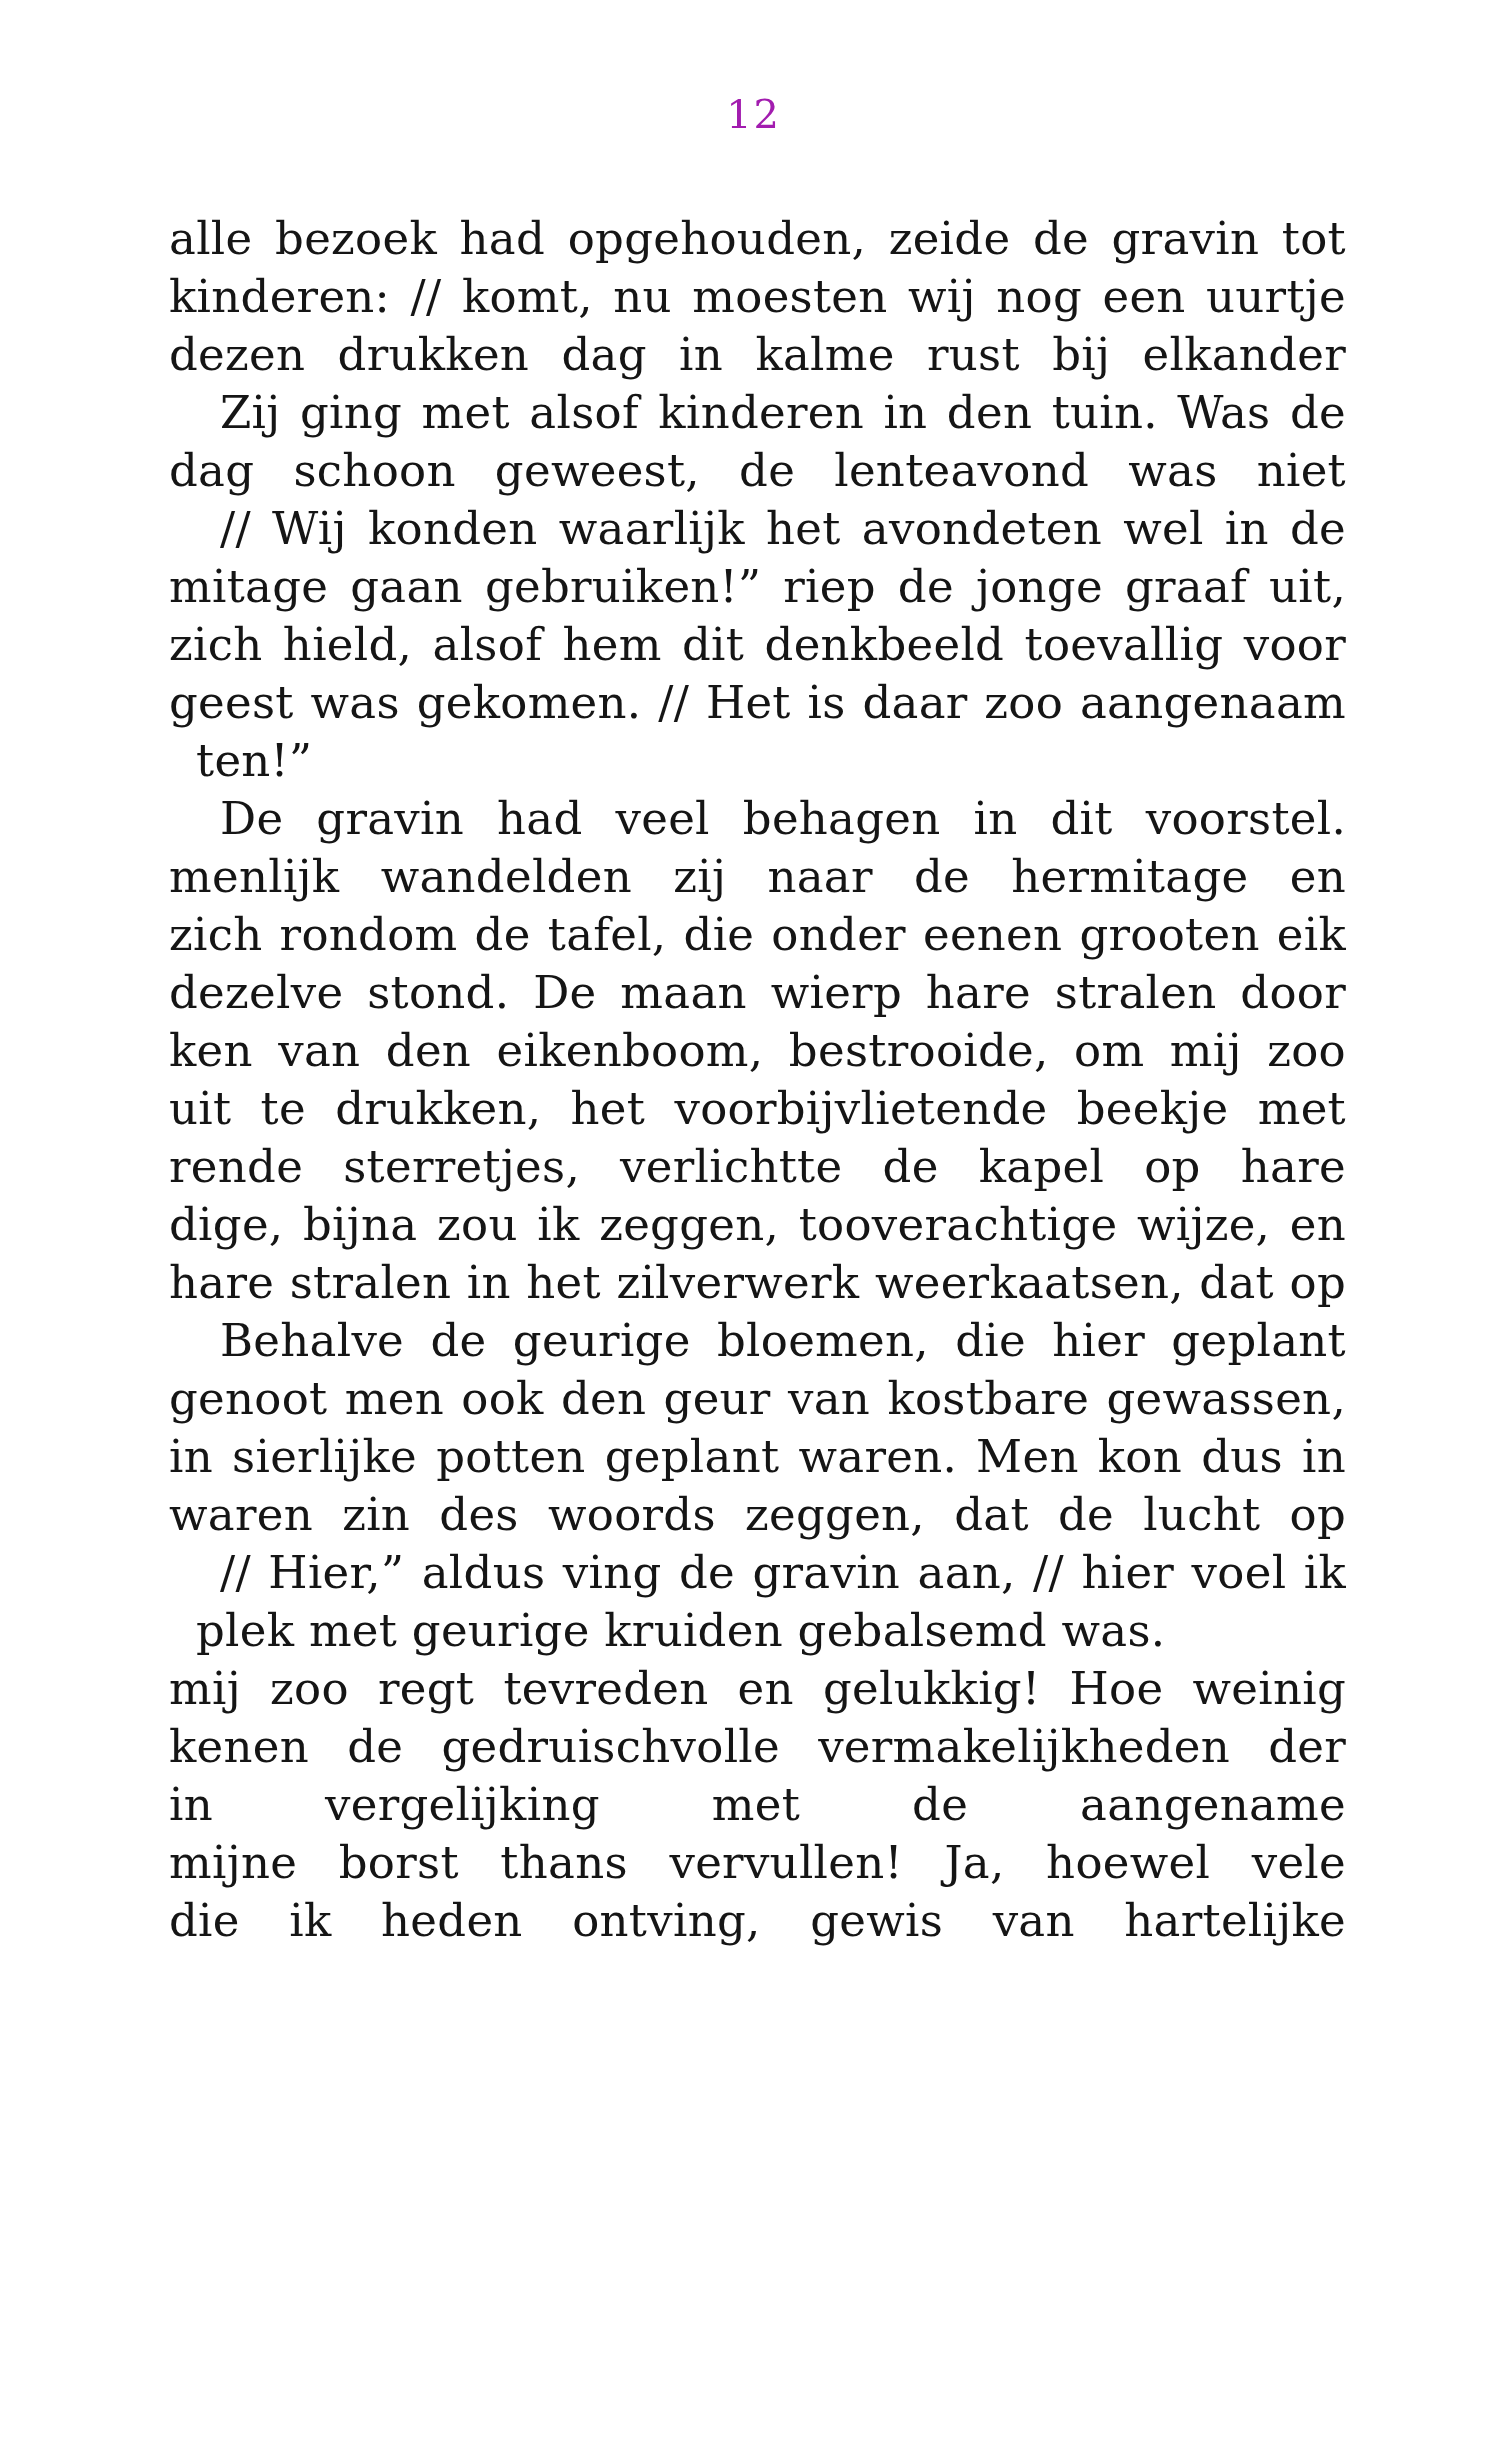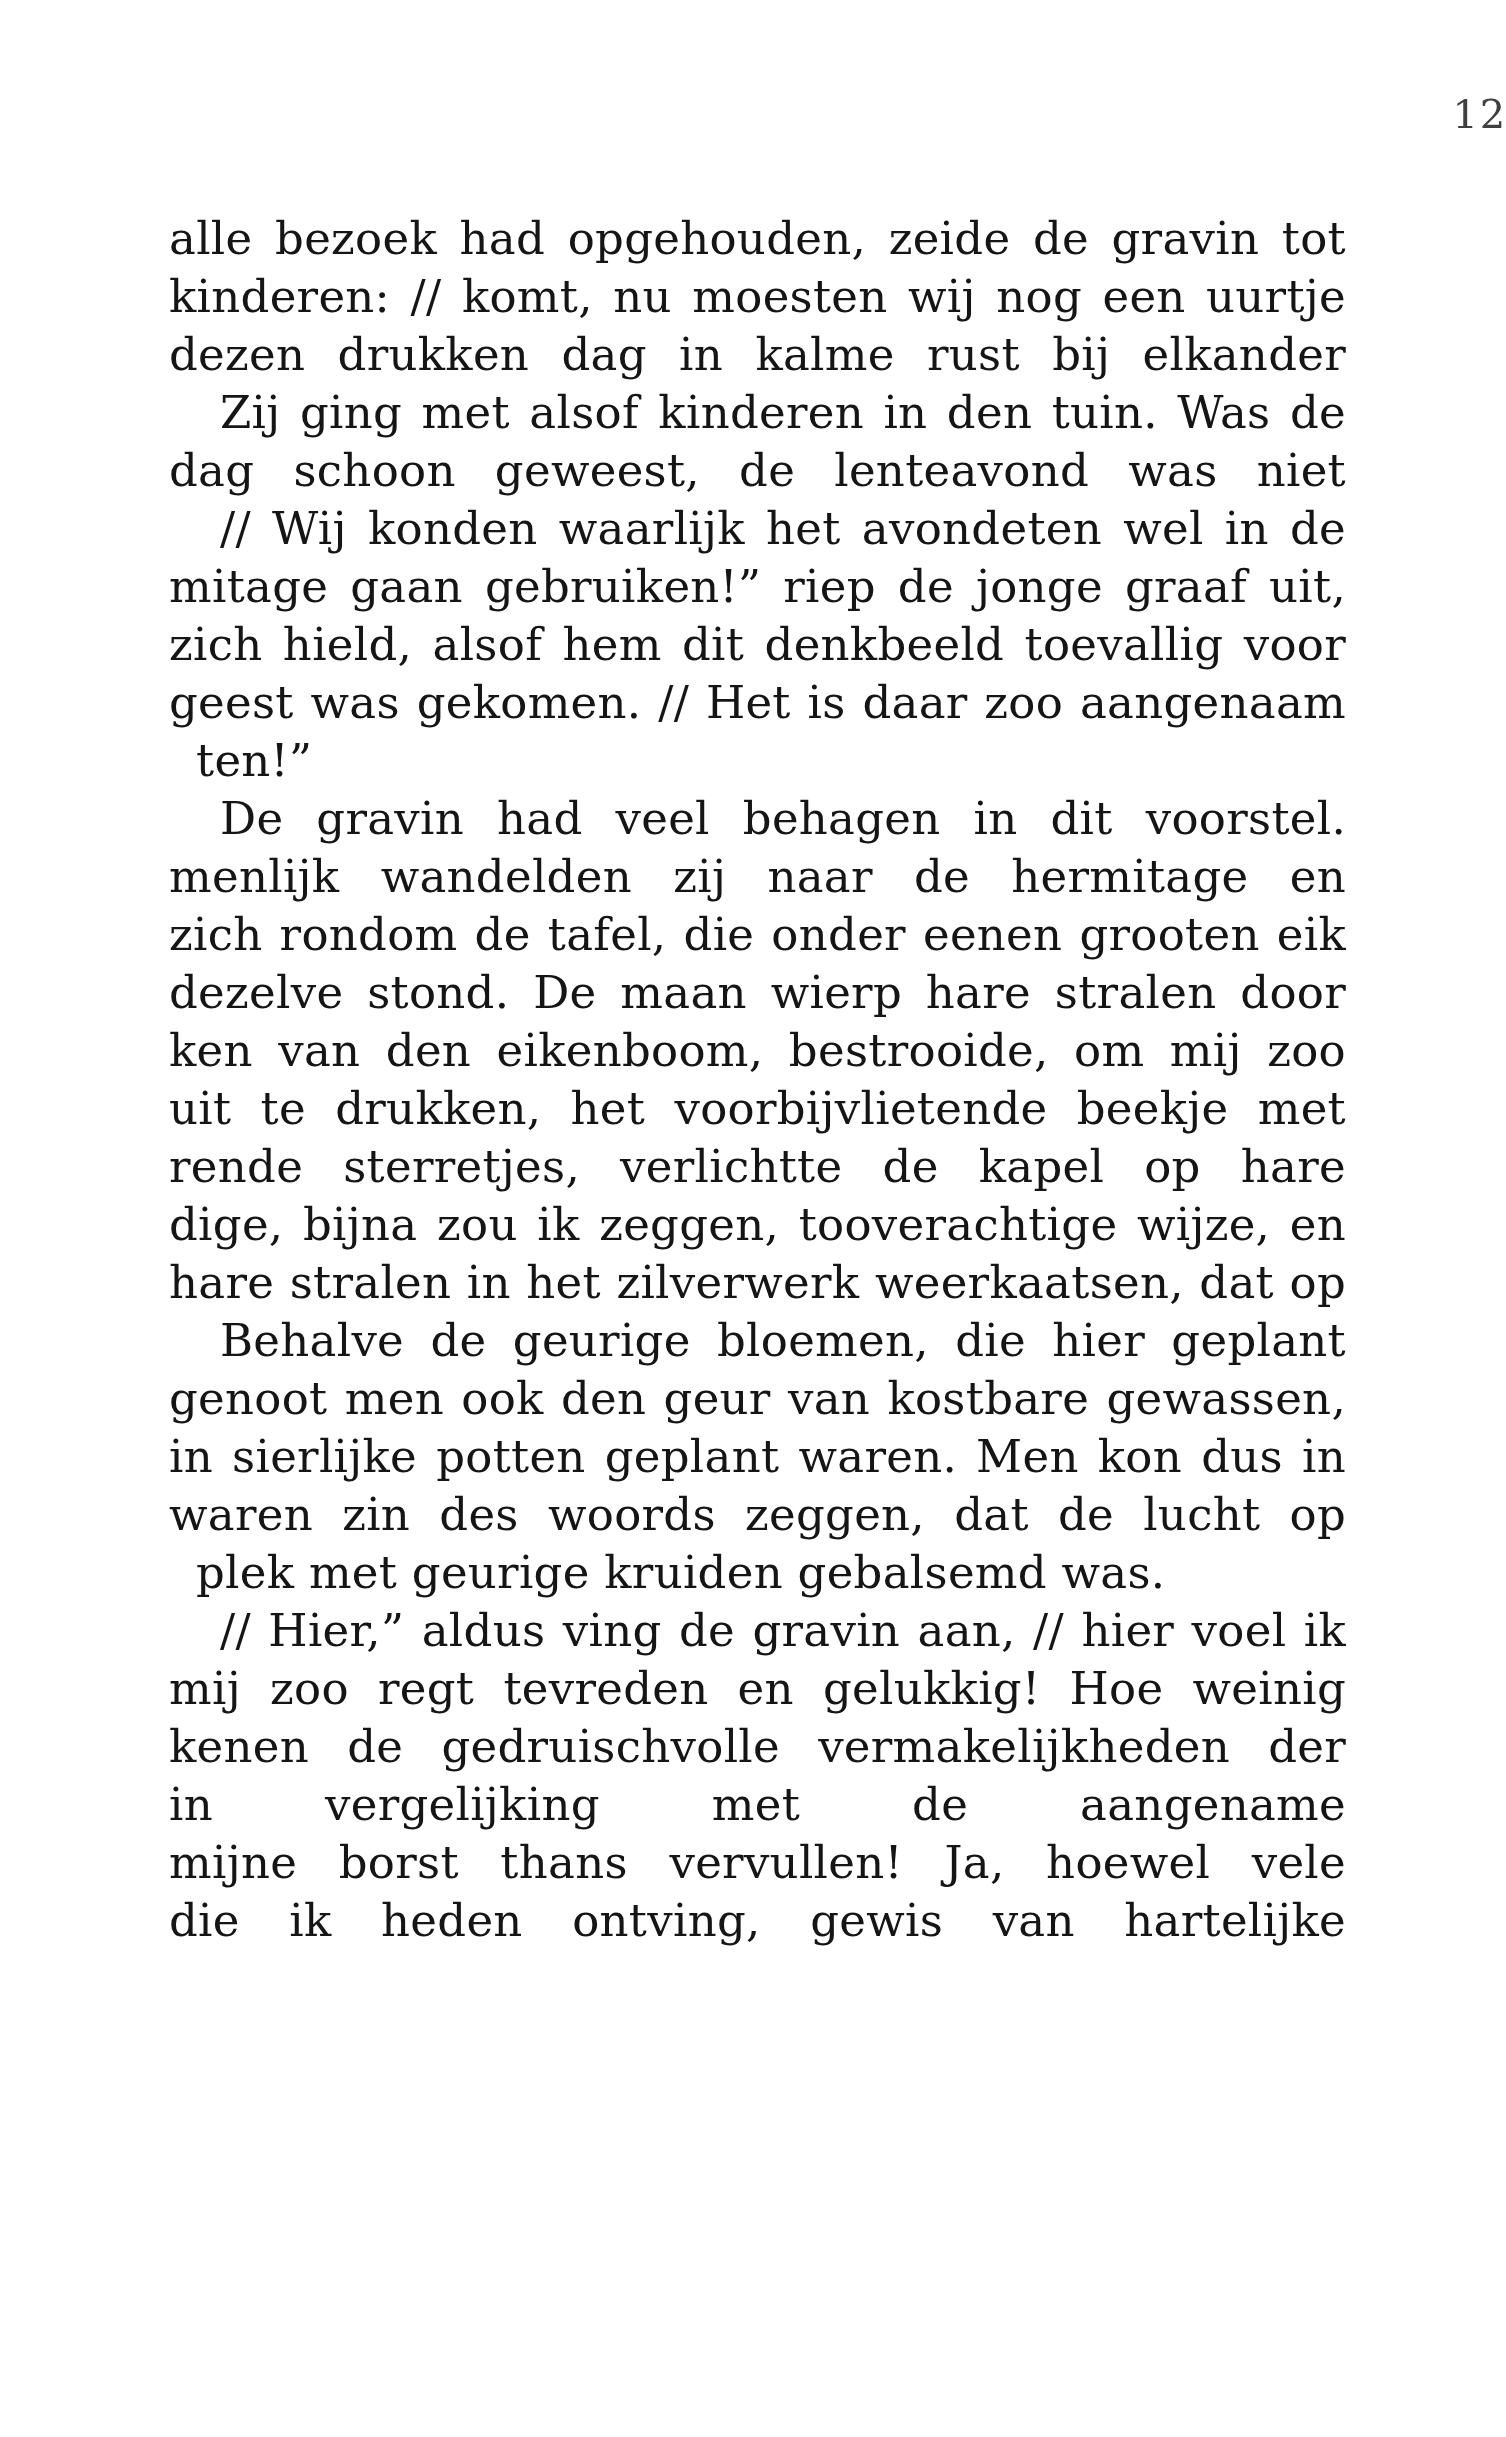--- a/index.html
+++ b/index.html
@@ -14,24 +14,24 @@
     background: #ffffff;
     color: #151515;
     font-family: "DejaVu Serif", "Liberation Serif", serif;
     overflow: hidden;
   }
   .page-number {
     position: absolute;
     top: 91px;
     left: 0;
     width: 100%;
-    text-align: right;
+    text-align: center;
     font-size: 40px;
     letter-spacing: 1.8px;
-    color: #404040;
+    color: #a21caf;
   }
   .text-block {
     position: absolute;
     top: 210px;
     left: 169px;
     width: 1177px;
   }
   .ln {
     font-size: 45px;
     line-height: 58px;
@@ -75,22 +75,22 @@
     <div class="ln">dezelve stond. De maan wierp hare stralen door de tak-</div>
     <div class="ln">ken van den eikenboom, bestrooide, om mij zoo eens</div>
     <div class="ln">uit te drukken, het voorbijvlietende beekje met flonke-</div>
     <div class="ln">rende sterretjes, verlichtte de kapel op hare eigenaar-</div>
     <div class="ln">dige, bijna zou ik zeggen, tooverachtige wijze, en liet</div>
     <div class="ln">hare stralen in het zilverwerk weerkaatsen, dat op de</div>
     <div class="ln ind">Behalve de geurige bloemen, die hier geplant waren,</div>
     <div class="ln">genoot men ook den geur van kostbare gewassen, die</div>
     <div class="ln">in sierlijke potten geplant waren. Men kon dus in den</div>
     <div class="ln">waren zin des woords zeggen, dat de lucht op deze</div>
+    <div class="ln ind">// Hier,” aldus ving de gravin aan, // hier voel ik</div>
     <div class="ln end">plek met geurige kruiden gebalsemd was.</div>
-    <div class="ln ind">// Hier,” aldus ving de gravin aan, // hier voel ik</div>
     <div class="ln">mij zoo regt tevreden en gelukkig! Hoe weinig betee-</div>
     <div class="ln">kenen de gedruischvolle vermakelijkheden der wereld,</div>
     <div class="ln">in vergelijking met de aangename gewaarwordingen, die</div>
     <div class="ln">mijne borst thans vervullen! Ja, hoewel vele bezoeken,</div>
     <div class="ln">die ik heden ontving, gewis van hartelijke vriendschap</div>
   </div>
 </div>
 
 
 </body></html>

